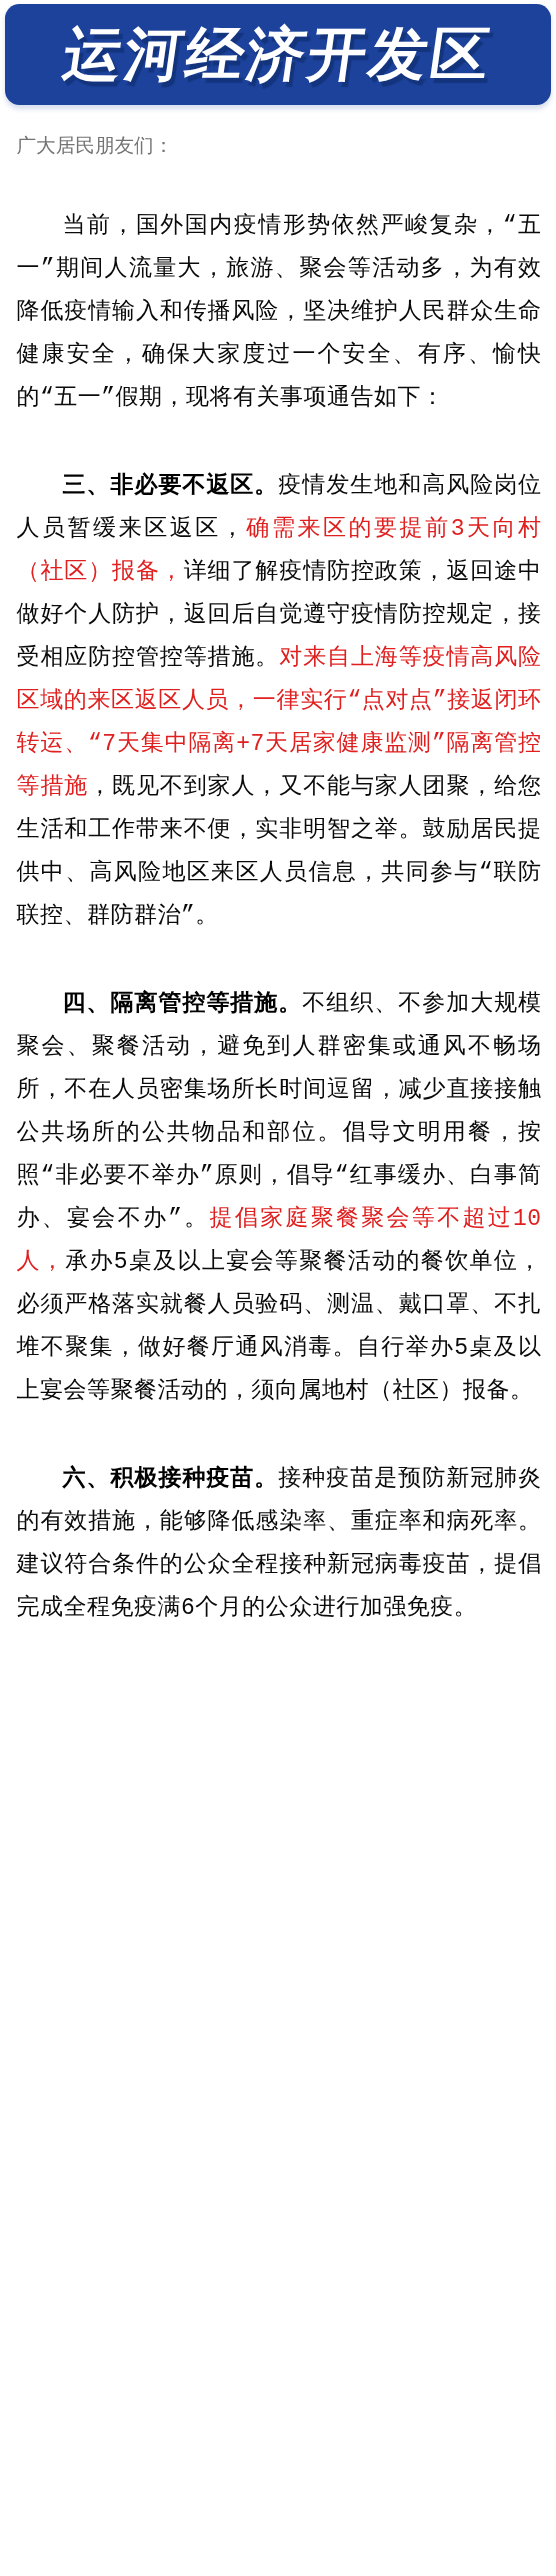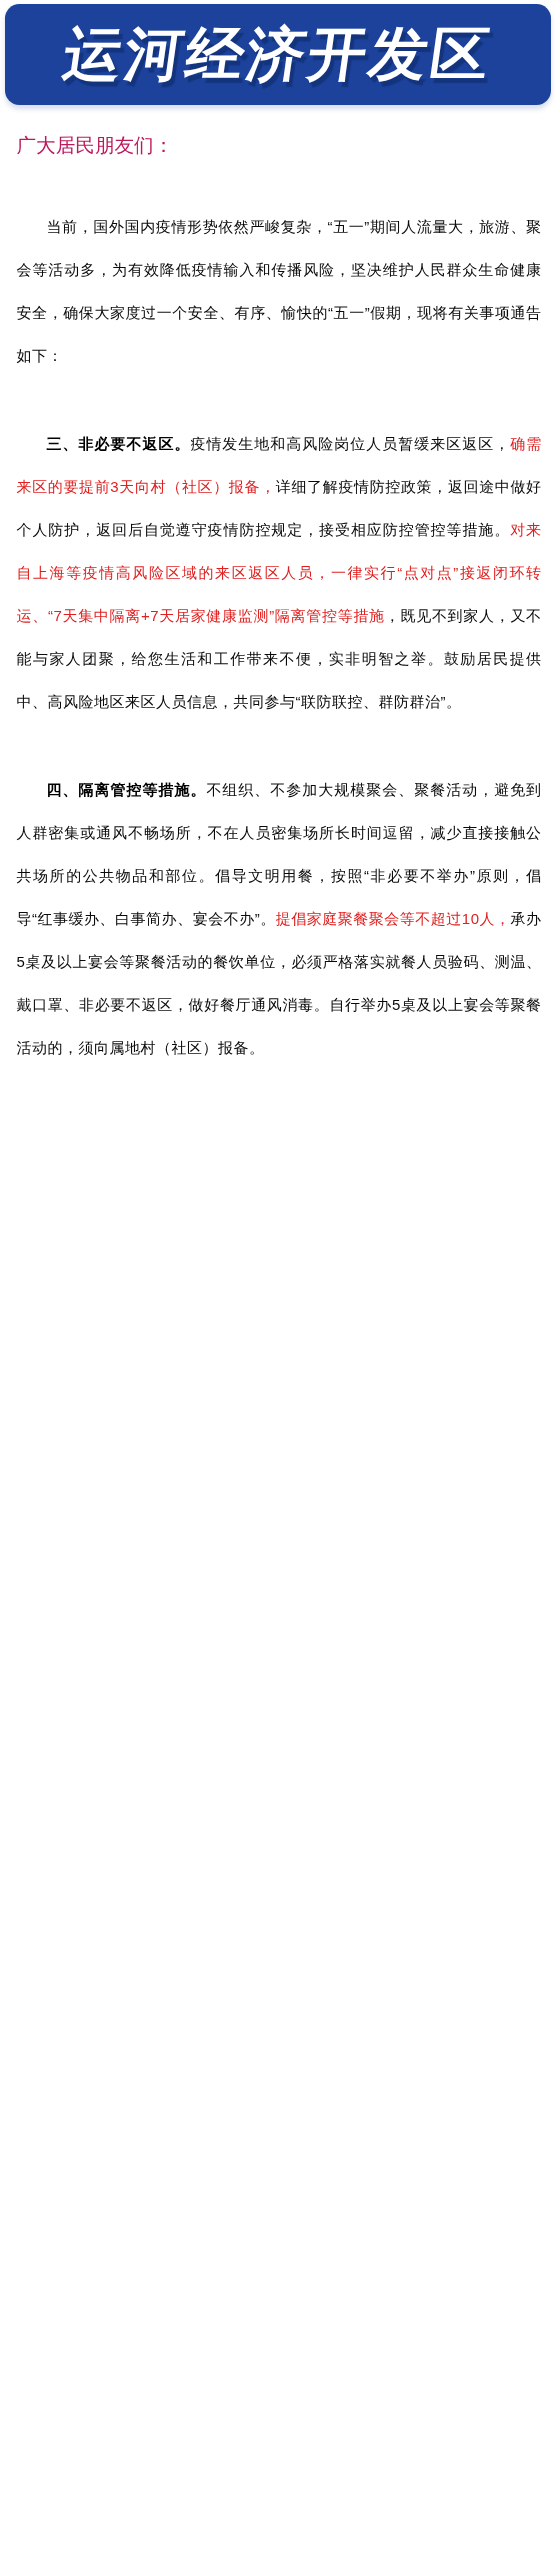--- a/index.html
+++ b/index.html
@@ -27,42 +27,44 @@
     font-weight: 800;
     letter-spacing: 3.1px;
     transform: skewX(-8deg);
     text-shadow: 4.1px 5.2px 1px rgba(13,42,100,0.55);
     white-space: nowrap;
   }
   .greeting {
     margin: 28px 16.5px 0 16.5px;
     font-size: 19.6px;
     line-height: 25px;
-    color: #be185d;
+    color: #737373;
   }
   .notice-body .para {
     margin: 45px 14.4px 0 16.5px;
-    font-size: 15px;
+    font-size: 23px;
     line-height: 43px;
     text-align: justify;
     text-indent: 2em;
     letter-spacing: 0.5px;
+    font-family: Liberation Mono, monospace;
   }
   .notice-body .para:first-child { margin-top: 47px; }
   .seg-normal { color: #0a0a0a; }
   .seg-bold { color: #000000; font-weight: bold; }
   .seg-red { color: #E01F1F; }
 </style>
 </head>
 <body>
 
 <header class="banner">
   <div class="banner-title">运河经济开发区</div>
 </header>
 
 <p class="greeting">广大居民朋友们：</p>
 
 <main class="notice-body">
     <p class="para"><span class="seg-normal">当前，国外国内疫情形势依然严峻复杂，“五一”期间人流量大，旅游、聚会等活动多，为有效降低疫情输入和传播风险，坚决维护人民群众生命健康安全，确保大家度过一个安全、有序、愉快的“五一”假期，现将有关事项通告如下：</span></p>
     <p class="para"><span class="seg-bold">三、非必要不返区。</span><span class="seg-normal">疫情发生地和高风险岗位人员暂缓来区返区，</span><span class="seg-red">确需来区的要提前3天向村（社区）报备，</span><span class="seg-normal">详细了解疫情防控政策，返回途中做好个人防护，返回后自觉遵守疫情防控规定，接受相应防控管控等措施。</span><span class="seg-red">对来自上海等疫情高风险区域的来区返区人员，一律实行“点对点”接返闭环转运、“7天集中隔离+7天居家健康监测”隔离管控等措施</span><span class="seg-normal">，既见不到家人，又不能与家人团聚，给您生活和工作带来不便，实非明智之举。鼓励居民提供中、高风险地区来区人员信息，共同参与“联防联控、群防群治”。</span></p>
-    <p class="para"><span class="seg-bold">四、隔离管控等措施。</span><span class="seg-normal">不组织、不参加大规模聚会、聚餐活动，避免到人群密集或通风不畅场所，不在人员密集场所长时间逗留，减少直接接触公共场所的公共物品和部位。倡导文明用餐，按照“非必要不举办”原则，倡导“红事缓办、白事简办、宴会不办”。</span><span class="seg-red">提倡家庭聚餐聚会等不超过10人，</span><span class="seg-normal">承办5桌及以上宴会等聚餐活动的餐饮单位，必须严格落实就餐人员验码、测温、戴口罩、非必要不返区，做好餐厅通风消毒。自行举办5桌及以上宴会等聚餐活动的，须向属地村（社区）报备。</span></p>
+    <p class="para"><span class="seg-bold">四、隔离管控等措施。</span><span class="seg-normal">不组织、不参加大规模聚会、聚餐活动，避免到人群密集或通风不畅场所，不在人员密集场所长时间逗留，减少直接接触公共场所的公共物品和部位。倡导文明用餐，按照“非必要不举办”原则，倡导“红事缓办、白事简办、宴会不办”。</span><span class="seg-red">提倡家庭聚餐聚会等不超过10人，</span><span class="seg-normal">承办5桌及以上宴会等聚餐活动的餐饮单位，必须严格落实就餐人员验码、测温、戴口罩、不扎堆不聚集，做好餐厅通风消毒。自行举办5桌及以上宴会等聚餐活动的，须向属地村（社区）报备。</span></p>
+    <p class="para"><span class="seg-bold">六、积极接种疫苗。</span><span class="seg-normal">接种疫苗是预防新冠肺炎的有效措施，能够降低感染率、重症率和病死率。建议符合条件的公众全程接种新冠病毒疫苗，提倡完成全程免疫满6个月的公众进行加强免疫。</span></p>
   </main>
 
 
 </body></html>

